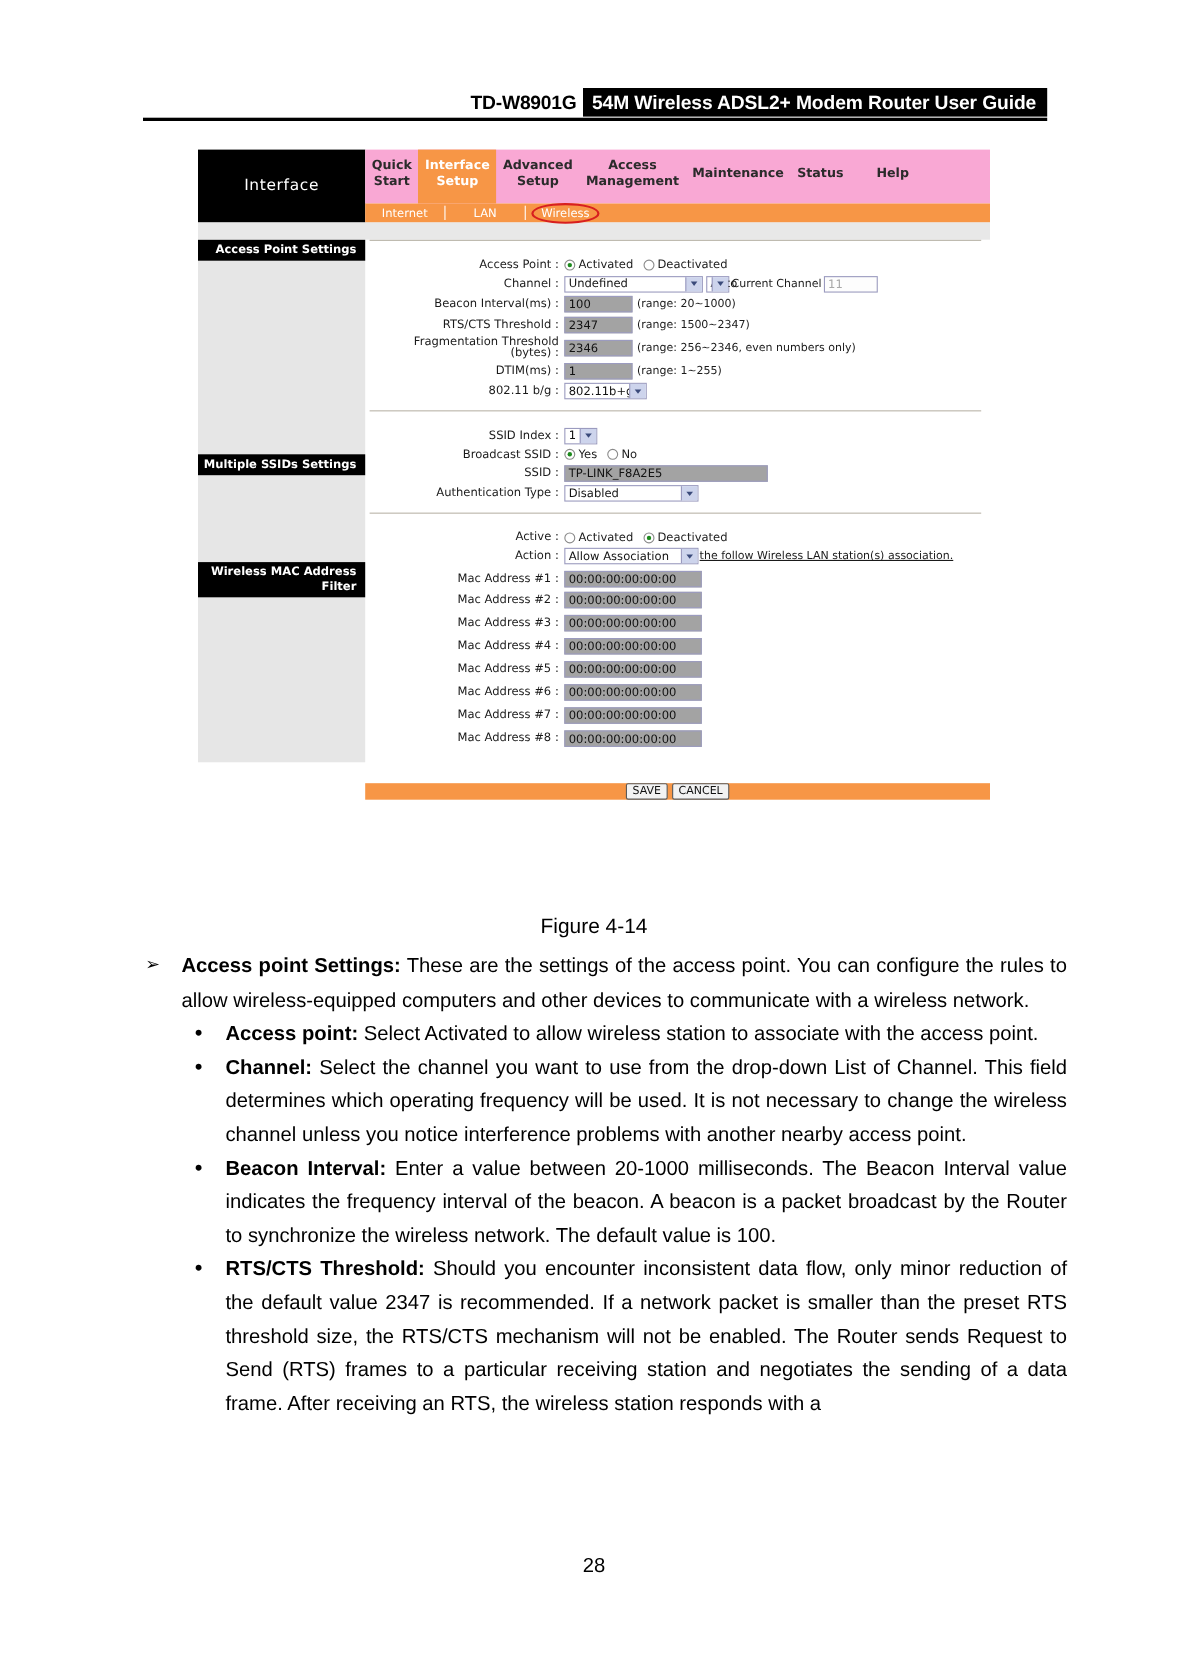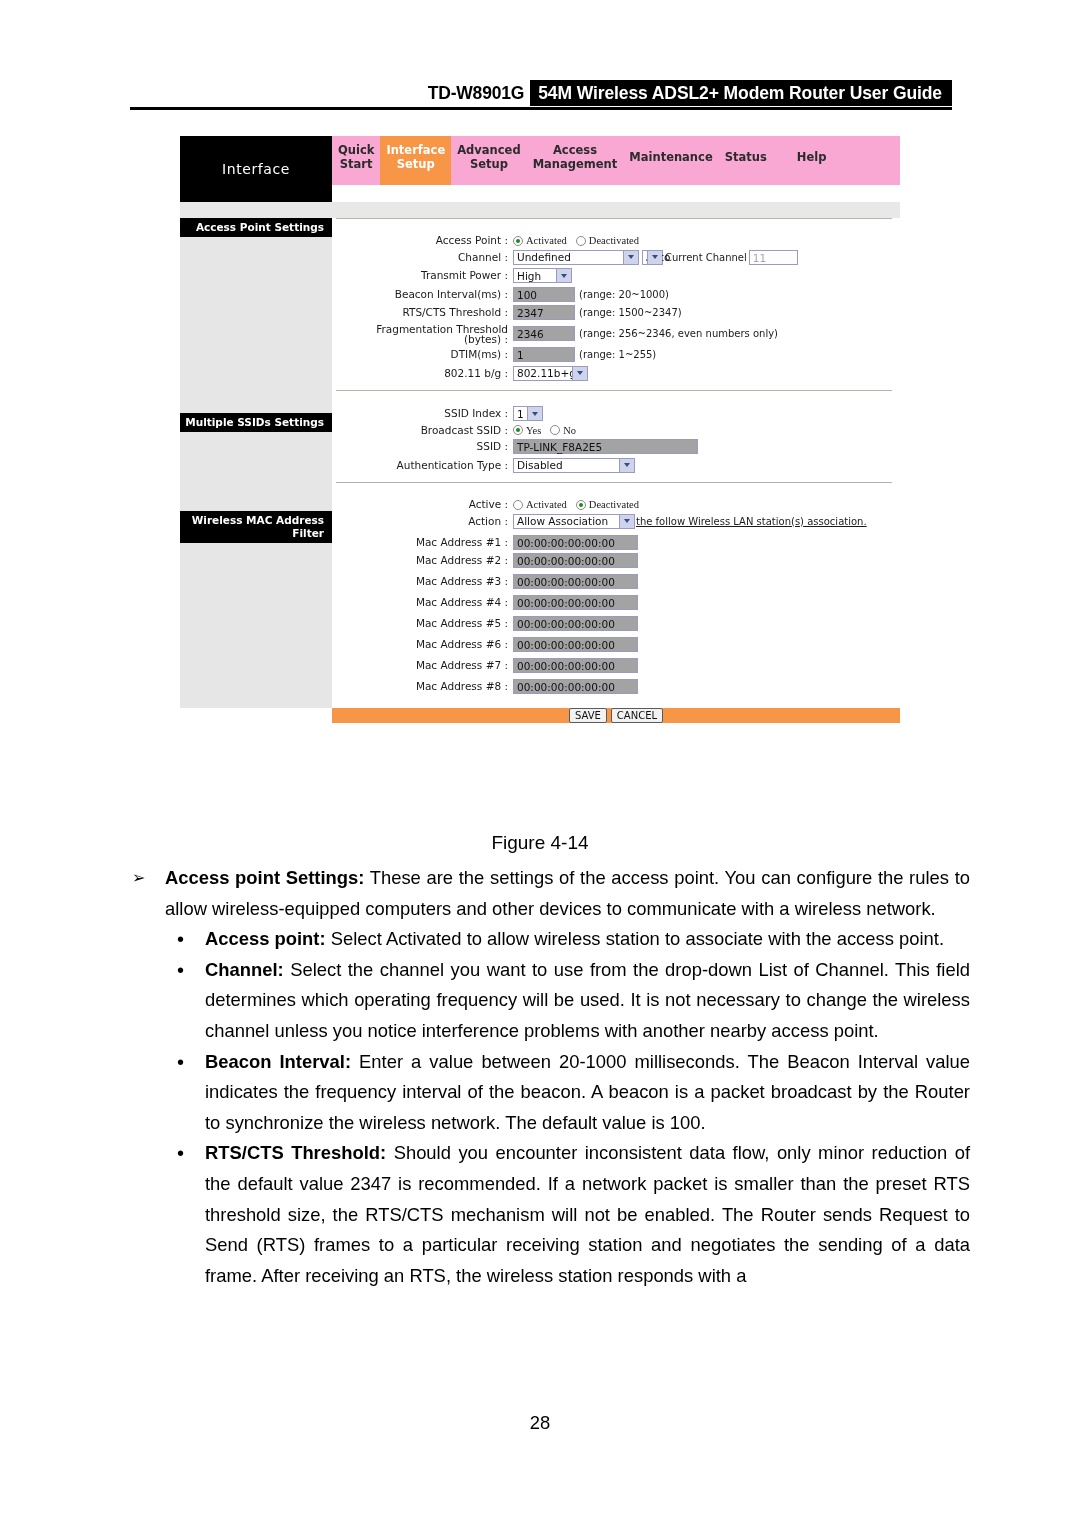--- a/index.html
+++ b/index.html
@@ -267,28 +267,28 @@
     flex: none;
   }
   .radio.on::after {
     content: "";
     position: absolute;
     left: 2px; top: 2px;
     width: 4px; height: 4px;
     border-radius: 50%;
     background: #1d8a1d;
   }
-  .rlabel { font-size: 10.5px; margin-right: 6px; color:#1a1a1a;font-family:Liberation Serif, serif;}
+  .rlabel { font-size: 10.5px; margin-right: 6px; color:#1a1a1a;}
   .hint { font-size: 10px; margin-left: 4px; color: #1a1a1a; }
 
   
   .fig-footer {
     display: flex;
     height: 34px;
-    align-items: flex-start;
+    align-items: flex-end;
   }
   .ff-black { width: 152px; background: #000000; }
   .ff-orange {
     flex: 1;
     background: #F79646;
     display: flex;
     align-items: center;
     justify-content: center;
     gap: 4px;
   }
@@ -397,20 +397,34 @@
         <span>Maintenance</span>
       </div>
       <div class="nav-tab" style="padding-top:14px">
         <span>Status</span>
       </div>
       <div class="nav-tab" style="padding-top:14px;margin-left:18px">
         <span>Help</span>
       </div>
     </div>
 
+    <div class="nav-sub">
+      <div class="subtab">
+        <span>Internet</span>
+      </div>
+      <div class="sub-sep"></div>
+      <div class="subtab">
+        <span>LAN</span>
+      </div>
+      <div class="sub-sep"></div>
+      <div class="subtab">
+        <span>Wireless</span>
+        <span class="ellipse"></span>
+      </div>
+    </div>
   </div>
 
   <div class="gapbar"></div>
 
   <div class="body-wrap">
     <div class="leftcol"></div>
 
     <div class="sec-label" style="top:0px;">Access Point Settings</div>
     <div class="sec-label" style="top:195px;">Multiple SSIDs Settings</div>
     <div class="sec-label" style="top:293px; white-space:pre-line;">Wireless MAC Address
@@ -438,27 +452,20 @@
             <span class="arrow"></span>
           </div>
           <div class="sel" style="width:20px;margin-left:3px;">
             <span>Auto</span>
             <span class="arrow"></span>
           </div>
           <span class="hint" style="margin-left:2px;">Current Channel</span>
           <div class="tbox grey" style="width:49px;margin-left:2px;">11</div>
         </div>
 
-        <div class="frow">
-          <div class="flabel">Transmit Power :</div>
-          <div class="sel" style="width:59px;">
-            <span>High</span>
-            <span class="arrow"></span>
-          </div>
-        </div>
 
         <div class="frow">
           <div class="flabel">Beacon Interval(ms) :</div>
           <div class="tbox" style="width:62px;">100</div>
           <span class="hint">(range: 20~1000)</span>
         </div>
 
         <div class="frow">
           <div class="flabel">RTS/CTS Threshold :</div>
           <div class="tbox" style="width:62px;">2347</div>

